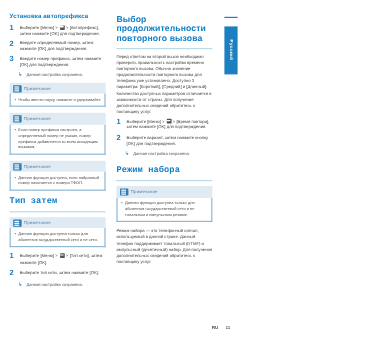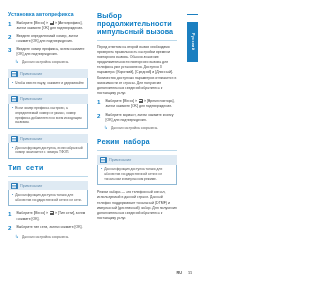--- a/index.html
+++ b/index.html
@@ -198,21 +198,21 @@
           <span class="note-title">Примечание</span>
         </div>
         <div class="note-body">
           <div class="bullet">
             <span class="bullet-dot">•</span>
             <span>Данная функция доступна, если набранный номер начинается с номера ТФОП.</span>
           </div>
         </div>
       </div>
 
-      <div class="h-section h-big2" style="margin-top:5px;">Тип сети</div>
+      <div class="h-section h-big2" style="margin-top:5px;">Тип затем</div>
       <div class="h-rule"></div>
 
       <div class="note">
         <div class="note-head">
           <span class="note-ico"></span>
           <span class="note-title">Примечание</span>
         </div>
         <div class="note-body">
           <div class="bullet">
             <span class="bullet-dot">•</span>
@@ -233,21 +233,21 @@
         <div class="result">
           <span class="arrow-ico">↳</span>
           <span>Данная настройка сохранена.</span>
         </div>
       </div>
 
     </div>
 
     <div class="col">
 
-      <div class="h-section h-big">Выбор продолжительности импульсный вызова</div>
+      <div class="h-section h-big">Выбор продолжительности повторного вызова</div>
       <div class="h-rule"></div>
 
       <p class="body">Перед ответом на второй вызов необходимо проверить правильность настройки времени повторного вызова. Обычно значение продолжительности повторного вызова для телефона уже установлено. Доступно 3 параметра: [Короткий], [Средний] и [Длинный]. Количество доступных параметров отличается в зависимости от страны. Для получения дополнительных сведений обратитесь к поставщику услуг.</p>
 
       <div class="steps">
         <div class="step">
           <div class="step-num">1</div>
           <div class="step-body"><span>Выберите [Меню] &gt; </span><span class="ico-inline"></span><span> &gt; [Время повтора], затем нажмите [OK] для подтверждения.</span></div>
         </div>
         <div class="step">

